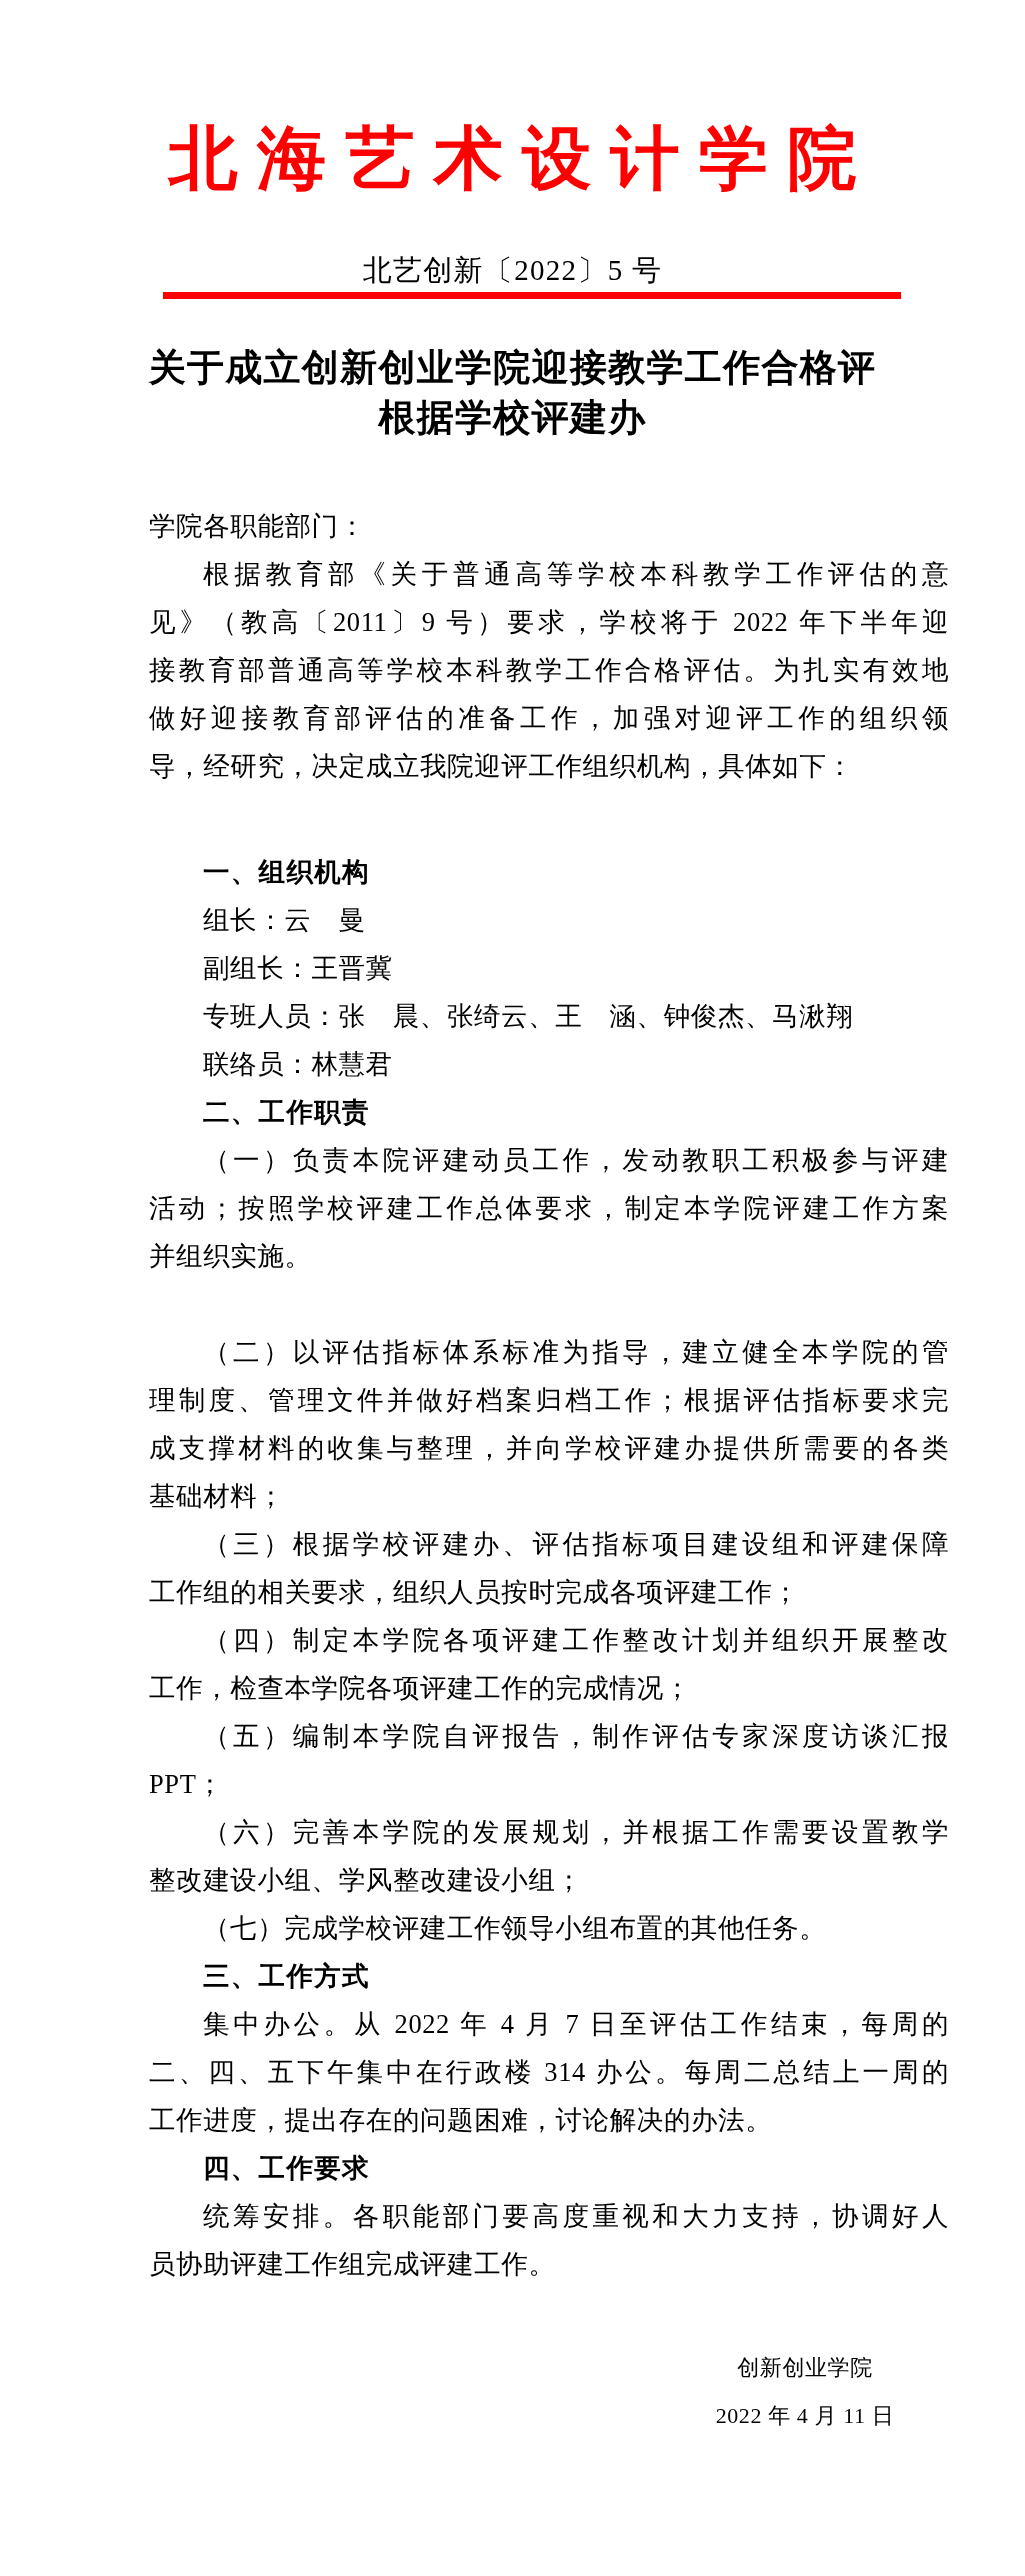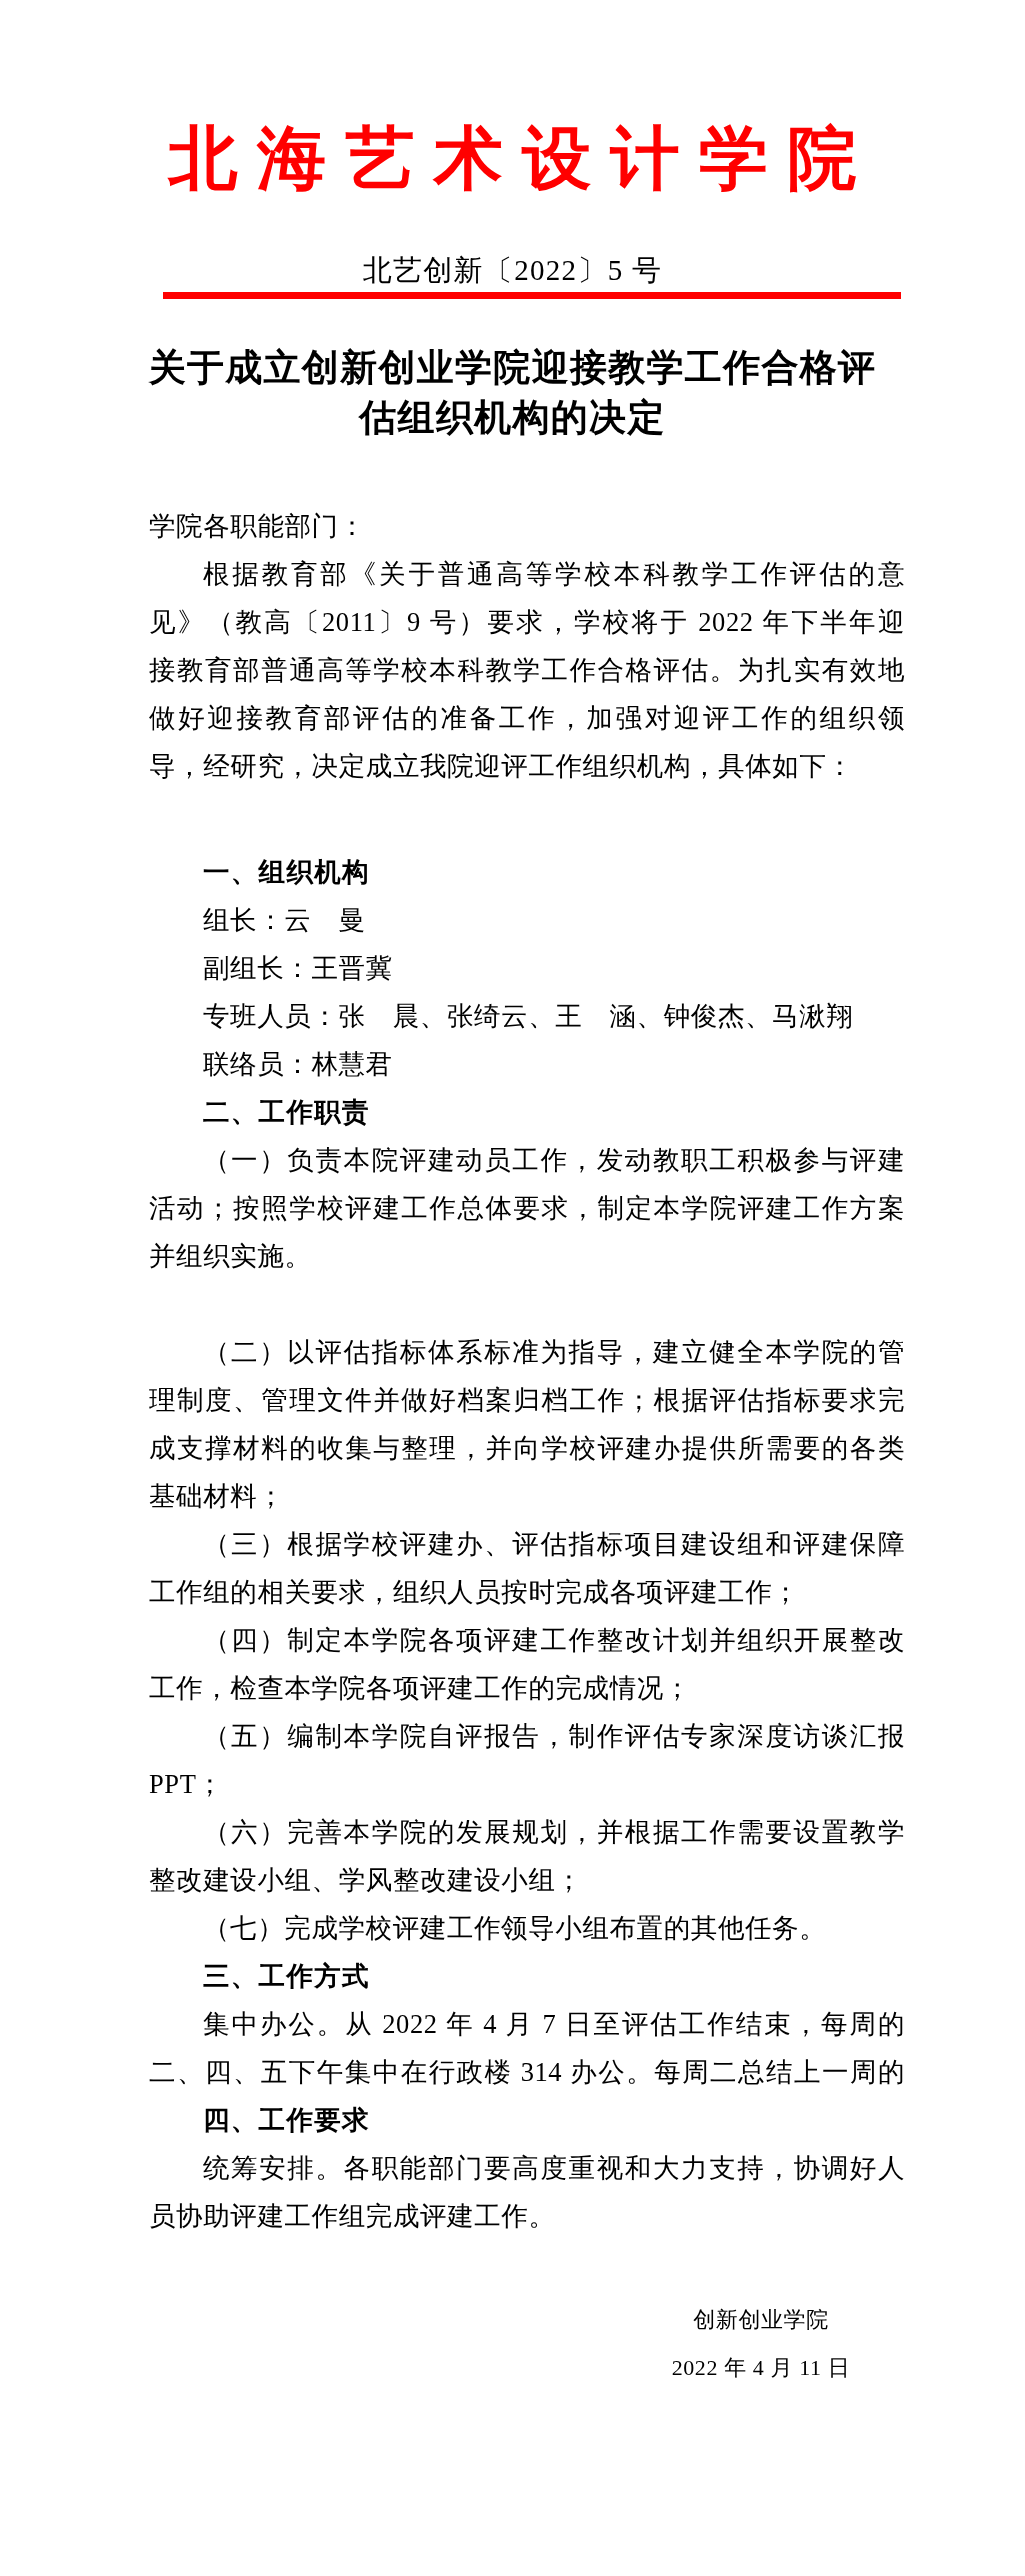--- a/index.html
+++ b/index.html
@@ -41,21 +41,21 @@
     text-align:center;
     font-size:37px;
     font-weight:700;
     line-height:50px;
     letter-spacing:1.3px;
     font-family:"Liberation Serif","DejaVu Serif",serif;
   }
   
   .body-text {
     margin-top:59px;
-    padding:0 120px 0 149px;
+    padding:0 76px 0 149px;
     font-size:26.5px;
     line-height:48px;
     letter-spacing:0.6px;
   }
   .line { min-height:48px; text-align:left; }
   .line.full { text-align:justify; text-align-last:justify; text-justify:inter-character; overflow:hidden; height:48px; }
   .line.indent { padding-left:54px; }
   .heading {
     font-weight:700;
     padding-left:54px;
@@ -82,21 +82,21 @@
 <div class="page">
 
   <div class="masthead">
     <div class="inst-title">北海艺术设计学院</div>
     <div class="doc-number">北艺创新〔2022〕5 号</div>
     <div class="red-rule"></div>
   </div>
 
   <div class="doc-title">
     <div>关于成立创新创业学院迎接教学工作合格评</div>
-    <div>估组织机构的决定</div>
+    <div>根据学校评建办</div>
   </div>
 
   <div class="body-text">
     <div class="line">学院各职能部门：</div>
     <div id="body-flow">
         <div class="para">
           <div class="line full indent">根据教育部《关于普通高等学校本科教学工作评估的意</div>
           <div class="line full">见》（教高〔2011〕9 号）要求，学校将于 2022 年下半年迎</div>
           <div class="line full">接教育部普通高等学校本科教学工作合格评估。为扎实有效地</div>
           <div class="line full">做好迎接教育部评估的准备工作，加强对迎评工作的组织领</div>
@@ -143,20 +143,21 @@
           <div class="line full indent">（六）完善本学院的发展规划，并根据工作需要设置教学</div>
           <div class="line">整改建设小组、学风整改建设小组；</div>
         </div>
         <div class="para">
           <div class="line indent">（七）完成学校评建工作领导小组布置的其他任务。</div>
         </div>
         <div class="heading line">三、工作方式</div>
         <div class="para">
           <div class="line full indent">集中办公。从 2022 年 4 月 7 日至评估工作结束，每周的</div>
           <div class="line full">二、四、五下午集中在行政楼 314 办公。每周二总结上一周的</div>
+          <div class="line">工作进度，提出存在的问题困难，讨论解决的办法。</div>
         </div>
         <div class="heading line">四、工作要求</div>
         <div class="para">
           <div class="line full indent">统筹安排。各职能部门要高度重视和大力支持，协调好人</div>
           <div class="line">员协助评建工作组完成评建工作。</div>
         </div>
       </div>
 
     <div class="signature">
       <div>创新创业学院</div>

